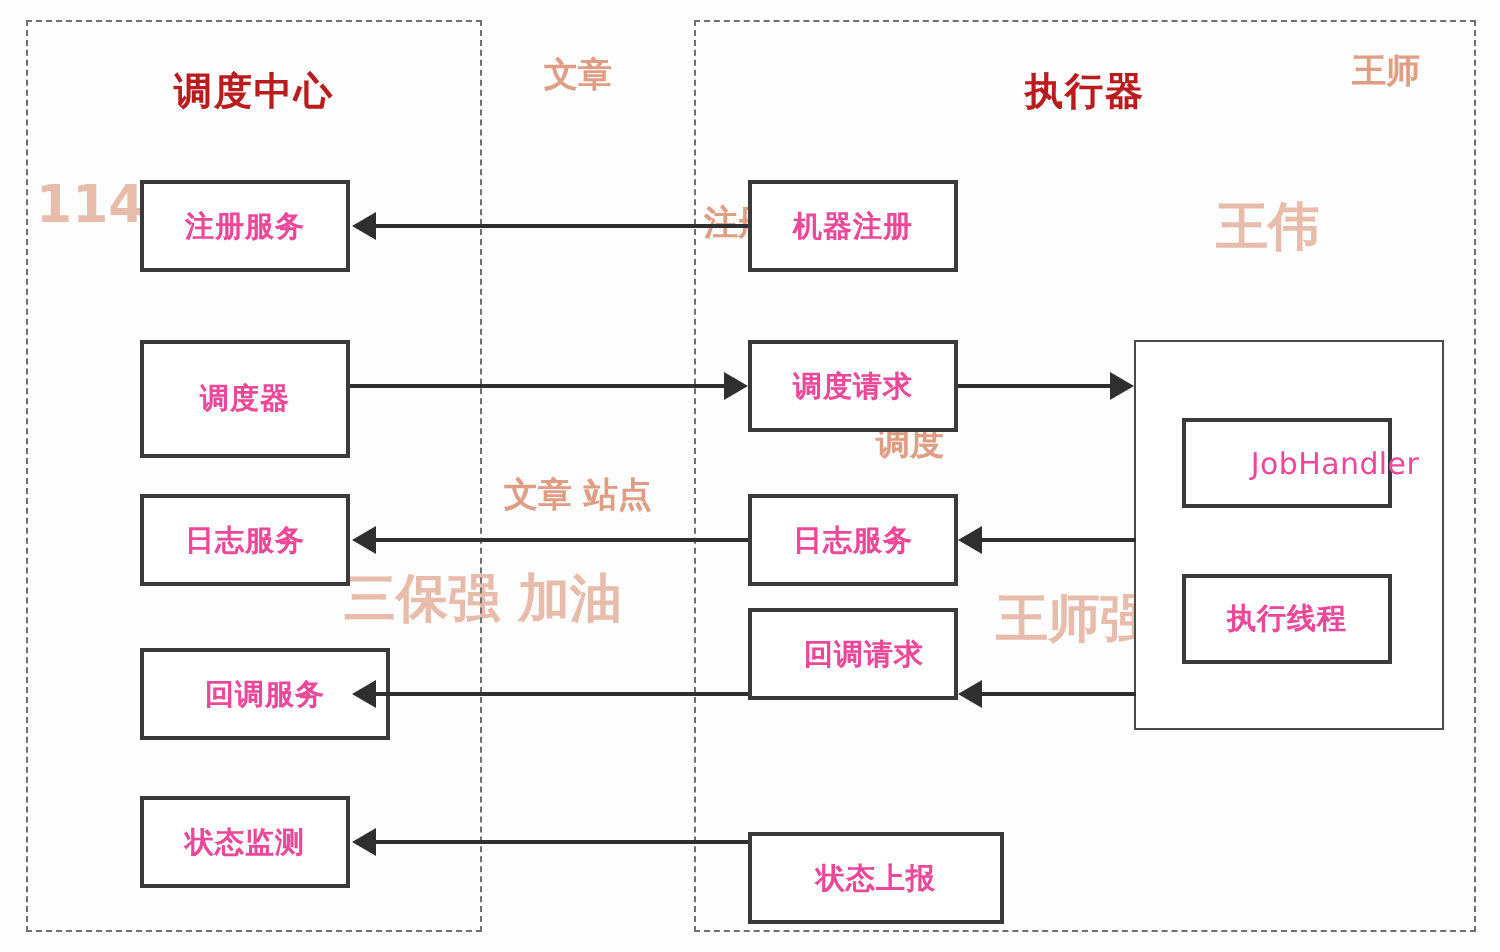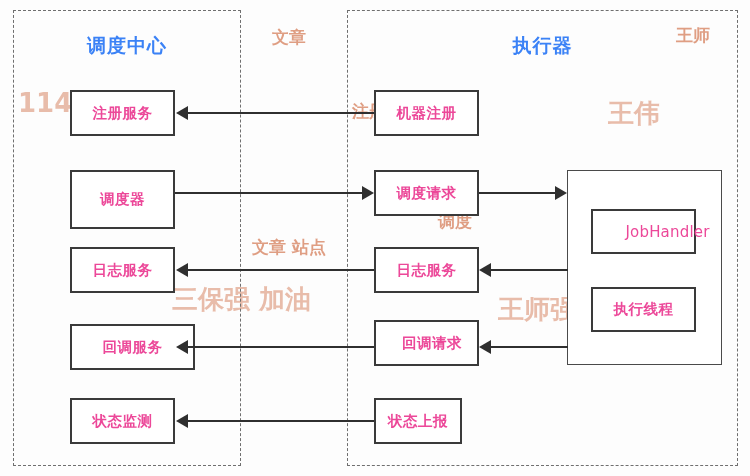--- a/index.html
+++ b/index.html
@@ -27,21 +27,21 @@
   }
   #group-scheduler { left: 13px;  top: 10px; width: 228px; height: 456px; }
   #group-executor  { left: 347px; top: 10px; width: 391px; height: 456px; }
 
   .group-title {
     position: absolute;
     width: 100%;
     text-align: center;
     font-size: 19px;
     font-weight: bold;
-    color: #3b82f6;
+    color: #b91c1c;
     letter-spacing: 1px;
   }
   #group-scheduler .group-title { top: 22px; }
   #group-executor  .group-title { top: 22px; }
 
   
   .box {
     position: absolute;
     box-sizing: border-box;
     border: 2.5px solid #3a3a3a;
@@ -142,22 +142,22 @@
 
   <div class="box" style="left:70px; top:90px;  width:105px; height:46px;">注册服务</div>
   <div class="box" style="left:70px; top:170px; width:105px; height:59px;">调度器</div>
   <div class="box" style="left:70px; top:247px; width:105px; height:46px;">日志服务</div>
   <div class="box" style="left:70px; top:324px; width:125px; height:46px;">回调服务</div>
   <div class="box" style="left:70px; top:398px; width:105px; height:46px;">状态监测</div>
 
   <div class="box" style="left:374px; top:90px;  width:105px; height:46px;">机器注册</div>
   <div class="box" style="left:374px; top:170px; width:105px; height:46px;">调度请求</div>
   <div class="box" style="left:374px; top:247px; width:105px; height:46px;">日志服务</div>
-  <div class="box" style="left:374px; top:320px; width:105px; height:46px;padding-left:11px;">回调请求</div>
-  <div class="box" style="left:374px; top:398px; width:88px; height:46px;">状态上报</div>
+  <div class="box" style="left:374px; top:304px; width:105px; height:46px;padding-left:11px;">回调请求</div>
+  <div class="box" style="left:374px; top:416px; width:128px; height:46px;">状态上报</div>
 
   <div id="box-executor-core" style="left:567px; top:170px; width:155px; height:195px;"></div>
   <div class="box thin latin" style="left:591px; top:209px; width:105px; height:45px;">JobHandler</div>
   <div class="box thin" style="left:591px; top:287px; width:105px; height:45px;">执行线程</div>
 
   <div class="conn h" style="left:188px; top:111.9px; width:186px;"></div>
   <div class="arrow left" style="left:176px; top:106px;"></div>
 
   <div class="conn h" style="left:175px; top:191.9px; width:187px;"></div>
   <div class="arrow right" style="left:362px; top:186px;"></div>

